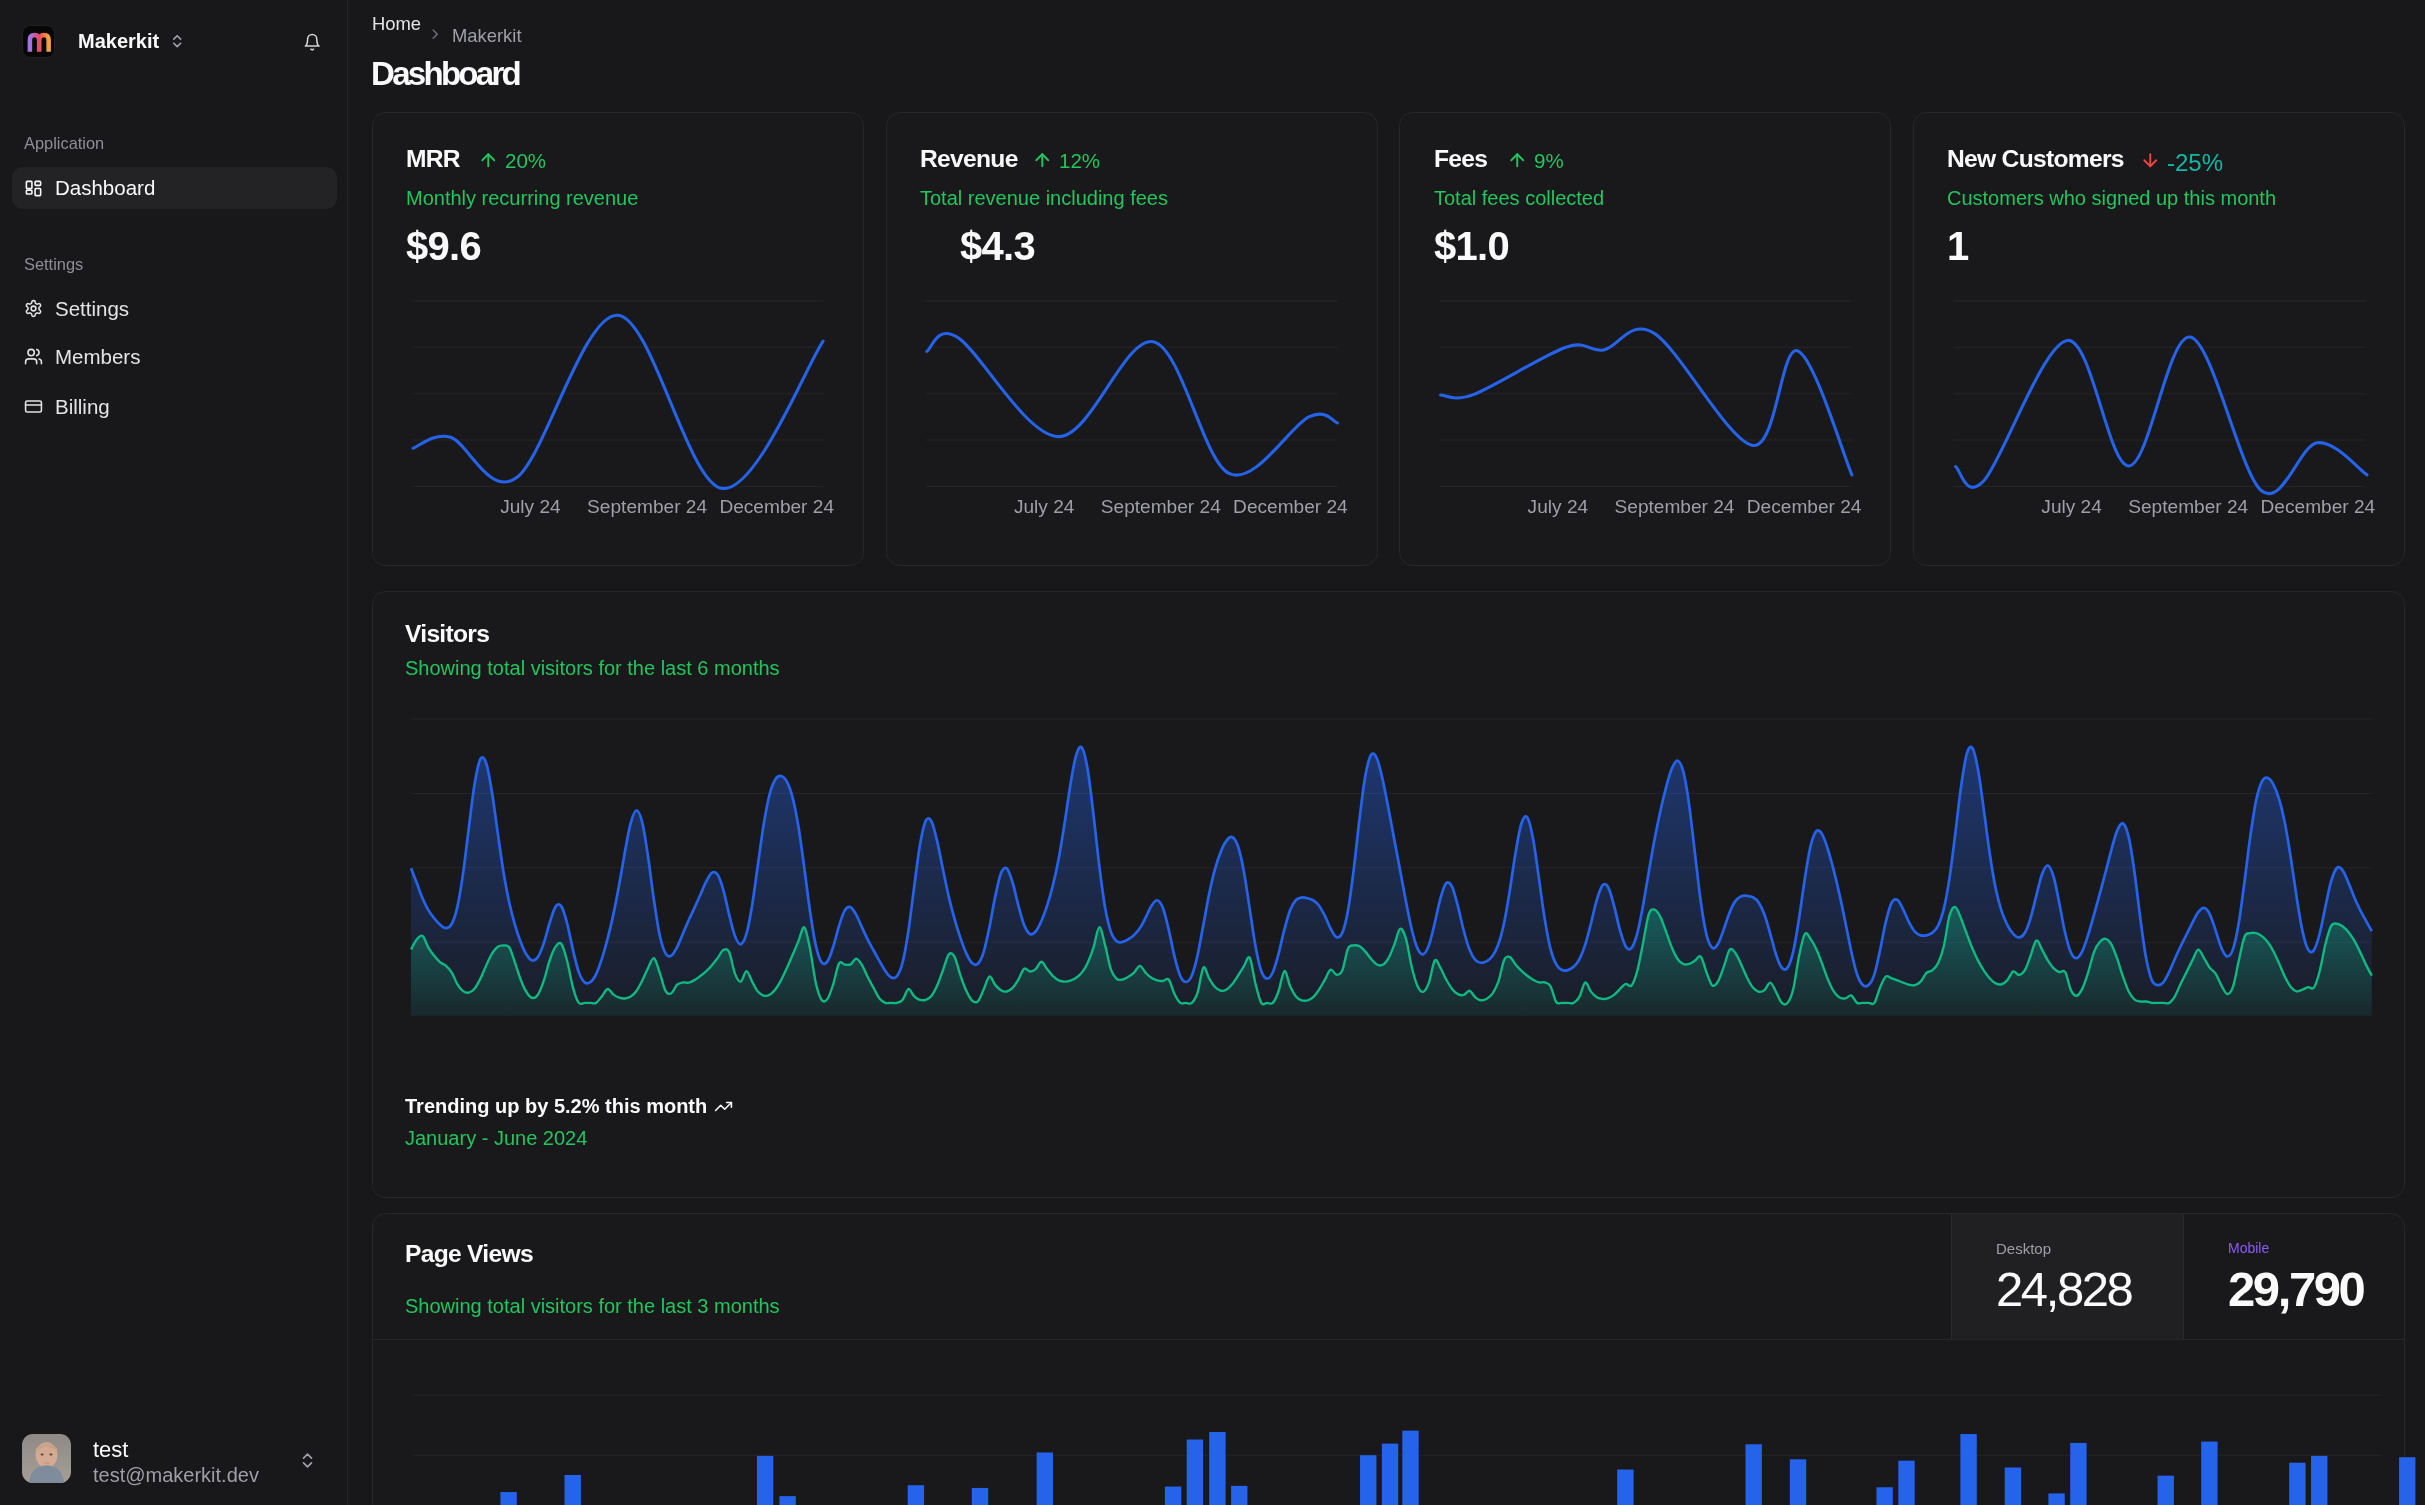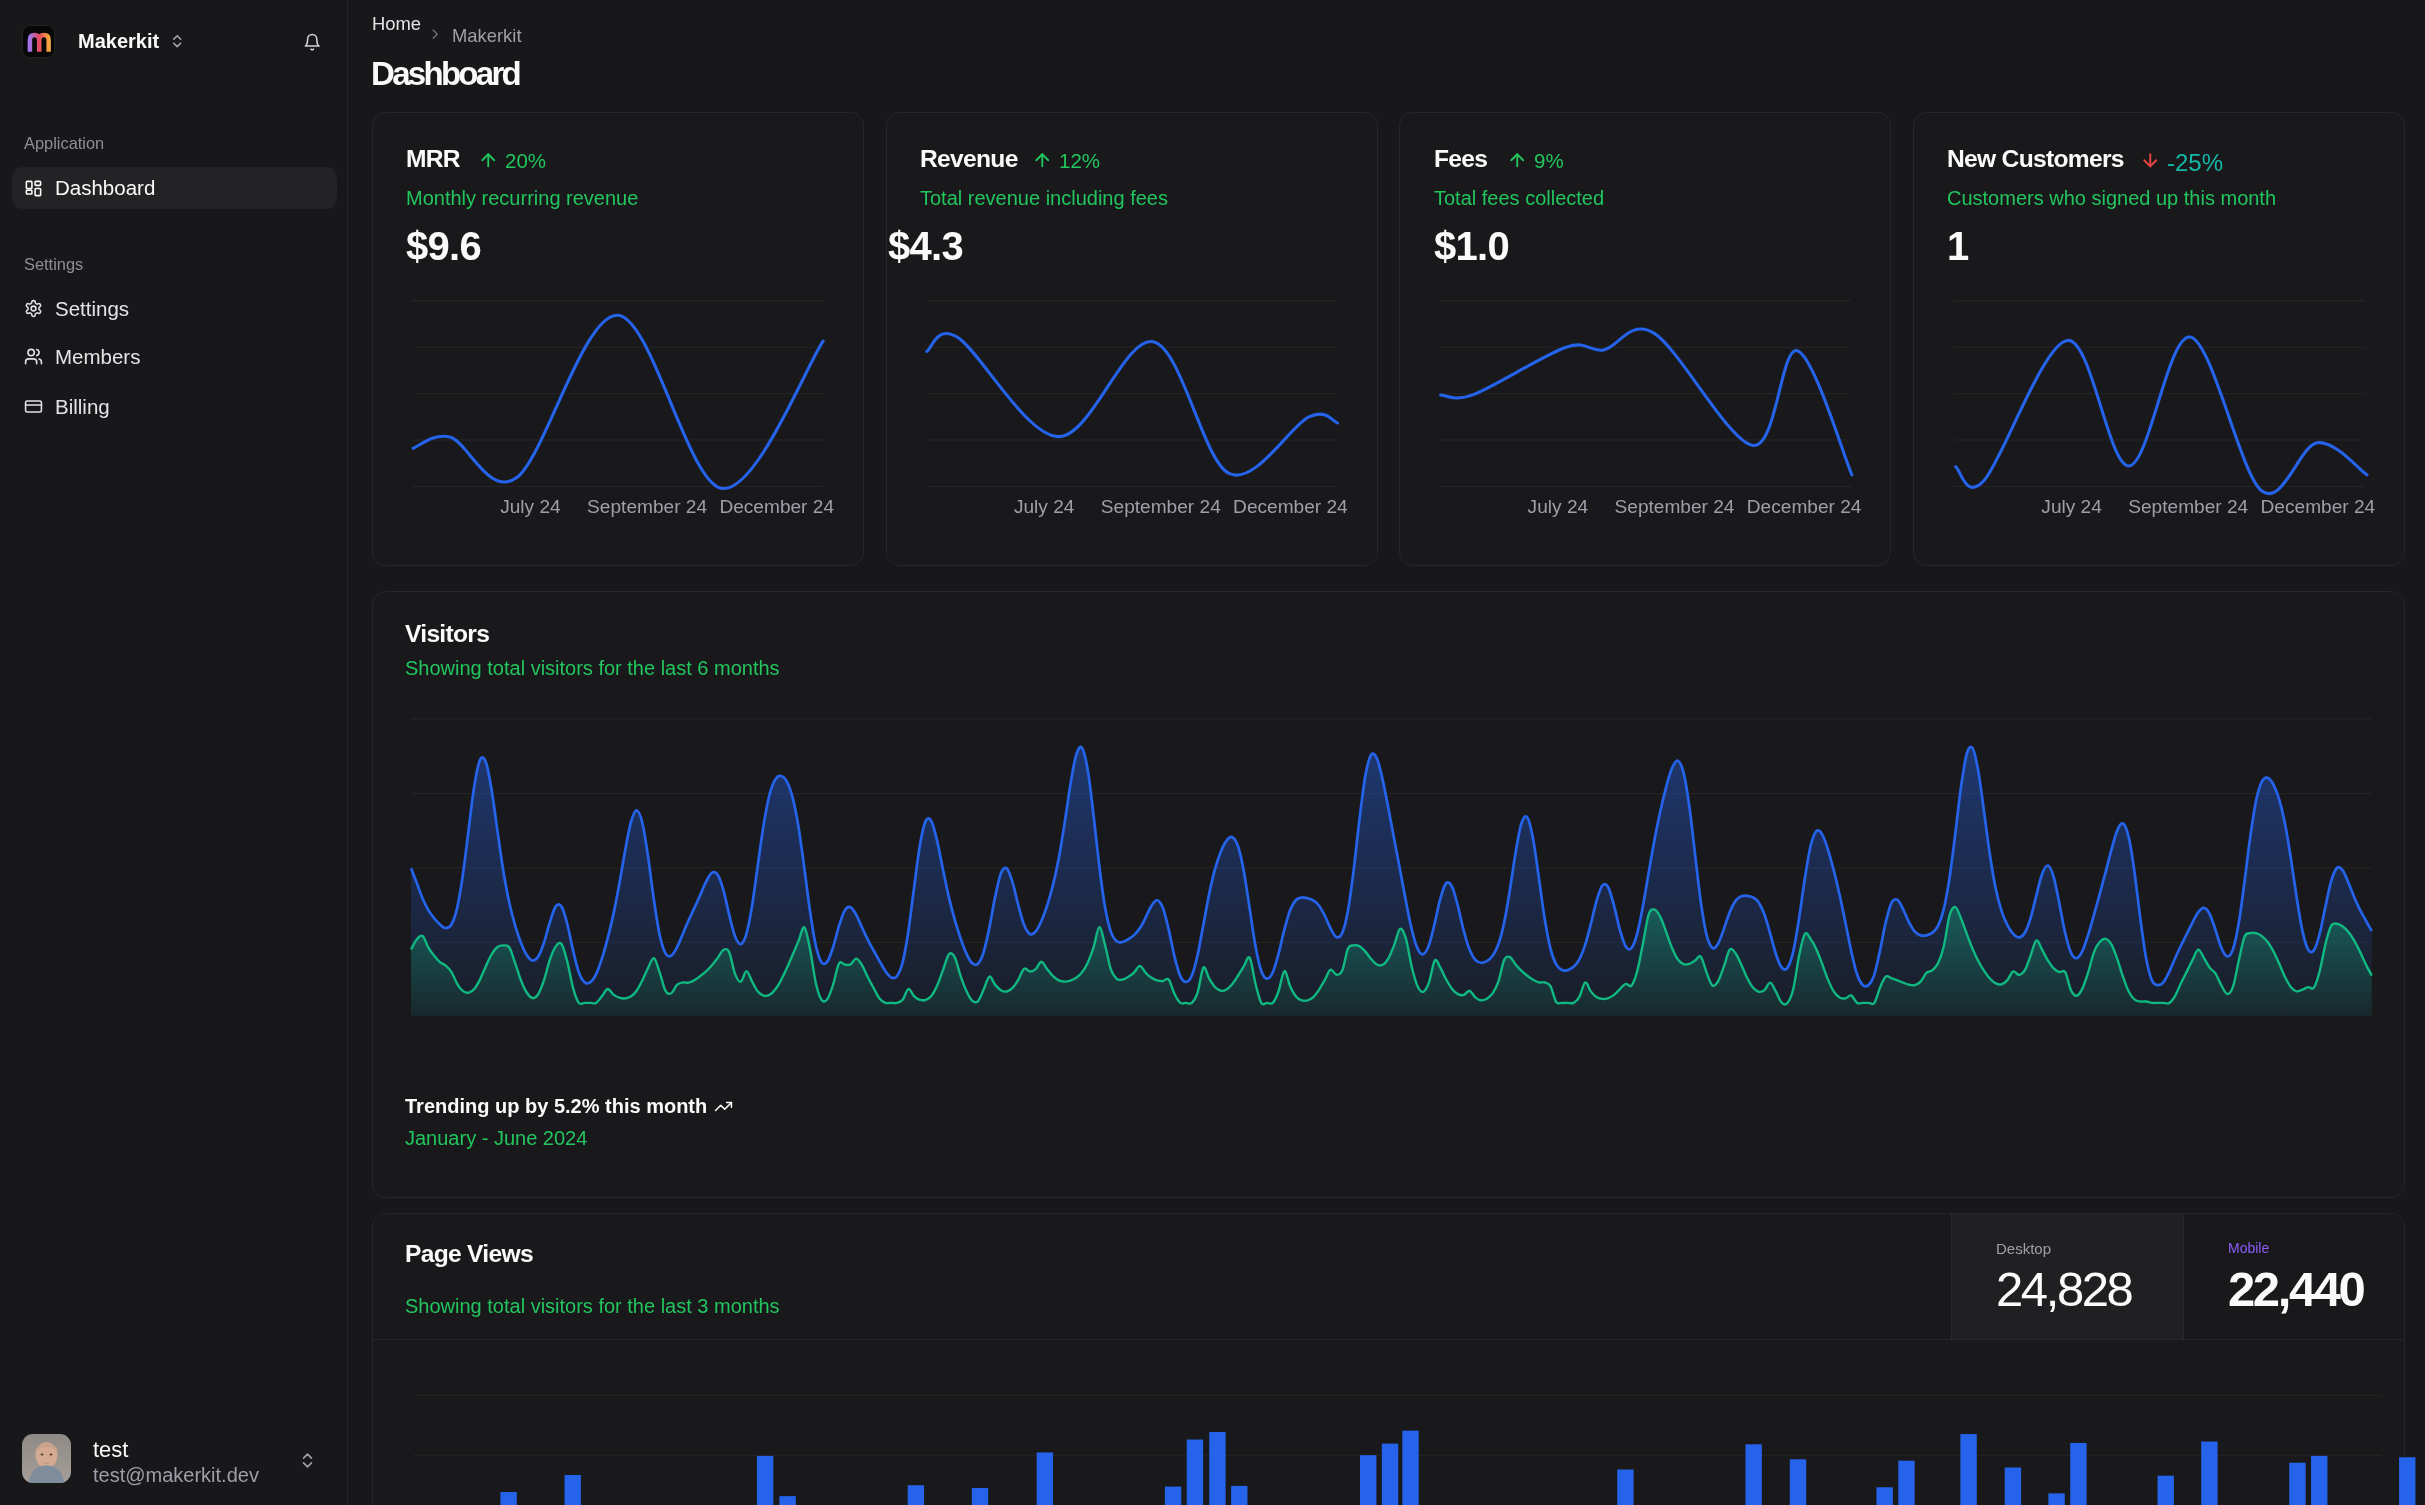--- a/index.html
+++ b/index.html
@@ -110,21 +110,21 @@
 <div class="abs sub" style="left:406px;top:187px">Monthly recurring revenue</div>
 <div class="abs val" style="left:406px;top:226px">$9.6</div>
 <div class="card" style="left:886px;top:112px;width:492px;height:454px"></div>
 <div class="abs ttl" style="left:920px;top:145px">Revenue</div>
 <svg class="abs" style="left:1032px;top:150px" width="20.5" height="20.5" viewBox="0 0 24 24" fill="none" stroke="#22c55e" stroke-width="2.2" stroke-linecap="round" stroke-linejoin="round">
       <path d="m5 12 7-7 7 7"></path>
       <path d="M12 19V5"></path>
     </svg>
 <div class="abs" style="left:1059px;top:149px;font-size:20.5px;color:#22c55e">12%</div>
 <div class="abs sub" style="left:920px;top:187px">Total revenue including fees</div>
-<div class="abs val" style="left:888px;top:226px">$4.3</div>
+<div class="abs val" style="left:960px;top:226px">$4.3</div>
 <div class="card" style="left:1399px;top:112px;width:492px;height:454px"></div>
 <div class="abs ttl" style="left:1434px;top:145px">Fees</div>
 <svg class="abs" style="left:1507px;top:150px" width="20.5" height="20.5" viewBox="0 0 24 24" fill="none" stroke="#22c55e" stroke-width="2.2" stroke-linecap="round" stroke-linejoin="round">
       <path d="m5 12 7-7 7 7"></path>
       <path d="M12 19V5"></path>
     </svg>
 <div class="abs" style="left:1534px;top:149px;font-size:20.5px;color:#22c55e">9%</div>
 <div class="abs sub" style="left:1434px;top:187px">Total fees collected</div>
 <div class="abs val" style="left:1434px;top:226px">$1.0</div>
 <div class="card" style="left:1913px;top:112px;width:492px;height:454px"></div>
@@ -149,21 +149,21 @@
 
 <div class="card" style="left:372px;top:1213px;width:2033px;height:382px"></div>
 <div class="abs" style="left:1951px;top:1214px;width:233px;height:126px;background:#202023;border-left:1.4px solid #2a2a2d"></div>
 <div class="abs" style="left:2183px;top:1214px;width:221px;height:126px;border-left:1.4px solid #2a2a2d"></div>
 <div class="abs" style="left:373px;top:1339px;width:2032px;height:0;border-top:1px solid #27272a"></div>
 <div class="abs ttl" style="left:405px;top:1240px">Page Views</div>
 <div class="abs sub" style="left:405px;top:1295px">Showing total visitors for the last 3 months</div>
 <div class="abs" style="left:1996px;top:1240px;font-size:15px;color:#9f9fa9">Desktop</div>
 <div class="abs" style="left:1996px;top:1265px;font-size:49px;font-weight:400;color:#fafafa;letter-spacing:-2.4px;line-height:49px">24,828</div>
 <div class="abs" style="left:2228px;top:1240px;font-size:14px;color:#8b5cf6">Mobile</div>
-<div class="abs" style="left:2228px;top:1265px;font-size:49px;font-weight:700;color:#fafafa;letter-spacing:-2.4px;line-height:49px">22,440</div>
+<div class="abs" style="left:2228px;top:1265px;font-size:49px;font-weight:700;color:#fafafa;letter-spacing:-2.4px;line-height:49px">29,790</div>
 
 <svg class="abs" style="left:0;top:0" width="2426" height="1505" viewBox="0 0 3555 2206">
 <defs>
 <linearGradient id="bfill" x1="0" y1="1000" x2="0" y2="1489" gradientUnits="userSpaceOnUse">
 <stop offset="0" stop-color="#2563eb" stop-opacity="0.5"></stop>
           <stop offset="1" stop-color="#2563eb" stop-opacity="0.05"></stop>
         </linearGradient>
 <linearGradient id="gfill" x1="0" y1="1230" x2="0" y2="1489" gradientUnits="userSpaceOnUse">
 <stop offset="0" stop-color="#10b981" stop-opacity="0.55"></stop>
           <stop offset="1" stop-color="#10b981" stop-opacity="0.07"></stop>

